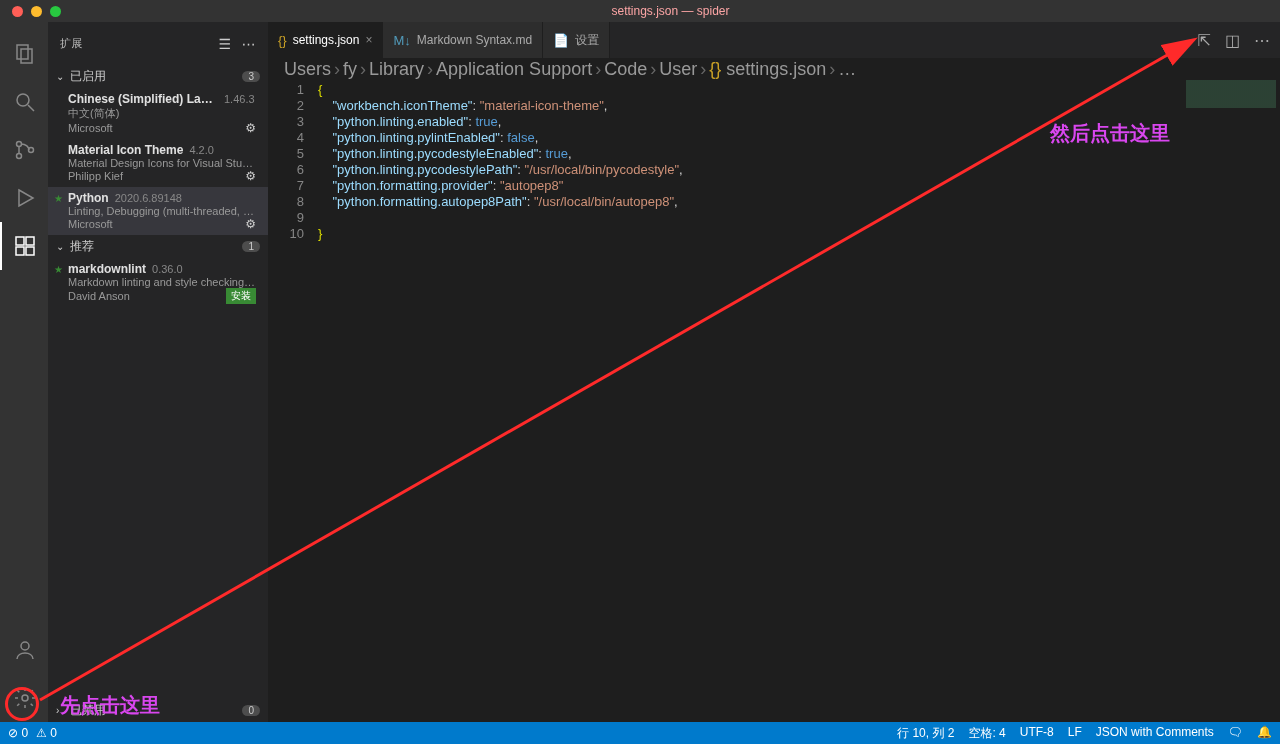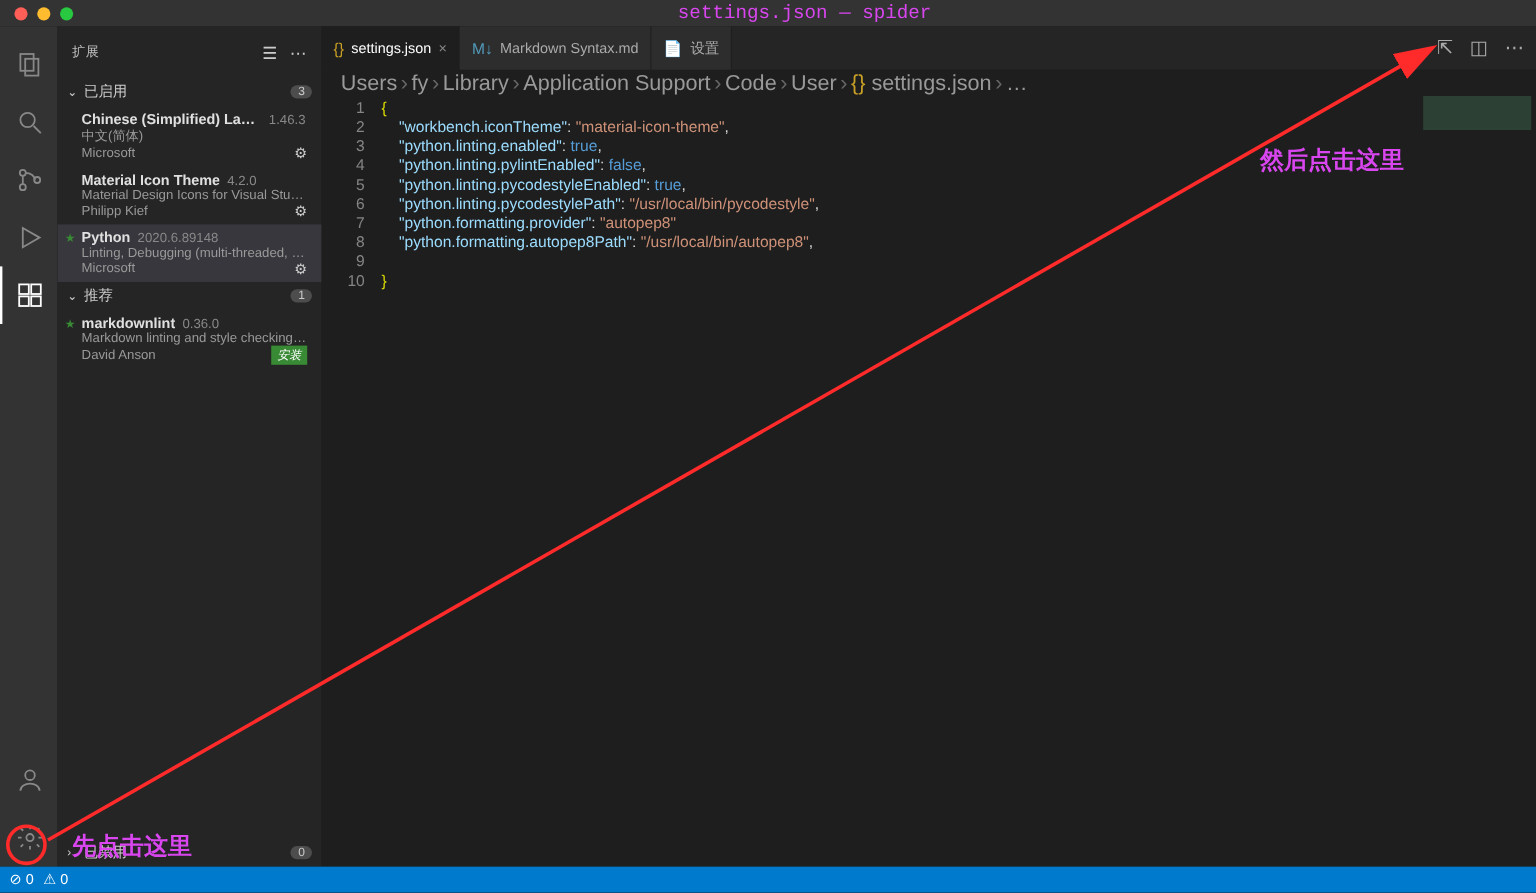--- a/index.html
+++ b/index.html
@@ -3,21 +3,21 @@
 <meta charset="utf-8">
 <style>
 * { margin: 0; padding: 0; box-sizing: border-box; font-family: -apple-system, "Segoe UI", sans-serif; }
 body { width: 1280px; height: 744px; background: #1e1e1e; color: #ccc; overflow: hidden; position: relative; }
 
 
 .titlebar { height: 22px; background: #333; display: flex; align-items: center; }
 .traffic { display: flex; gap: 8px; padding-left: 12px; }
 .dot { width: 11px; height: 11px; border-radius: 50%; }
 .dot-red { background:#ff5f57; } .dot-yellow { background:#febc2e; } .dot-green { background:#28c840; }
-.title { flex:1; text-align:center; font-size:16px; color:#d946ef;font-family:Liberation Mono, monospace; }
+.title { flex:1; text-align:center; font-size:12px; color:#fca5a5; }
 
 
 .main { display:flex; height: calc(100% - 22px - 22px); }
 
 
 .activitybar { width:48px; background:#333; display:flex; flex-direction:column; align-items:center; padding-top:8px; }
 .act-icon { width:48px; height:48px; display:flex; align-items:center; justify-content:center; color:#888; cursor:pointer; border-left:2px solid transparent; }
 .act-icon.active { color:#fff; border-left:2px solid #fff; }
 .act-spacer { flex:1; }
 
@@ -33,21 +33,21 @@
 .sb-section .sec-title { flex:1; }
 .sb-badge { background:#4d4d4d; color:#ccc; border-radius:10px; font-size:10px; padding:0 6px; min-width:16px; text-align:center; }
 .ext-item { padding:4px 12px 4px 20px; font-size:12px; cursor:pointer; position:relative; }
 .ext-item.hl { background:#37373d; }
 .ext-name { color:#e0e0e0; display:flex; align-items:baseline; gap:6px; }
 .ext-name b { font-weight:600; overflow:hidden; text-overflow:ellipsis; white-space:nowrap; max-width:150px; }
 .ext-ver { color:#888; font-size:11px; }
 .ext-desc { color:#999; font-size:11px; overflow:hidden; text-overflow:ellipsis; white-space:nowrap; }
 .ext-pub { color:#999; font-size:11px; display:flex; align-items:center; }
 .ext-gear { margin-left:auto; color:#ccc; font-size:12px; }
-.ext-install { background:#388a34; color:#fff; font-size:10px; padding:1px 5px; margin-left:auto;font-style:italic; }
+.ext-install { background:#388a34; color:#fff; font-size:10px; padding:1px 5px; margin-left:auto; }
 .ext-star { position:absolute; left:6px; top:6px; color:#388a34; font-size:10px; }
 
 
 .editor-area { flex:1; background:#1e1e1e; display:flex; flex-direction:column; position:relative; }
 .tabs { height:36px; background:#252526; display:flex; align-items:stretch; }
 .tab { display:flex; align-items:center; padding:0 10px; background:#2d2d2d; color:#aaa; font-size:12px; gap:6px; cursor:pointer; border-right:1px solid #1e1e1e; }
 .tab.active { background:#1e1e1e; color:#fff; }
 .tab-icon { font-size:13px; }
 .tab-close { color:#888; font-size:12px; }
 .tab-actions { margin-left:auto; display:flex; gap:14px; padding:0 10px; align-items:center; color:#aaa; }
@@ -254,20 +254,29 @@
     </div>
     <div class="minimap"></div>
   </div>
 </div>
 
 <div class="statusbar">
   <div id="sb-left" style="display:flex;gap:8px">
       <span class="sb-item">⊘ 0</span>
       <span class="sb-item">⚠ 0</span>
     </div>
+  <div class="sb-right" id="sb-right">
+      <span class="sb-item">行 10, 列 2</span>
+      <span class="sb-item">空格: 4</span>
+      <span class="sb-item">UTF-8</span>
+      <span class="sb-item">LF</span>
+      <span class="sb-item">JSON with Comments</span>
+      <span class="sb-item">🗨</span>
+      <span class="sb-item">🔔</span>
+    </div>
 </div>
 
 <div class="circle" style="left:5px; top:687px;"></div>
 <div class="anno-red" style="left:60px; top:692px;">先点击这里</div>
 <div class="anno-red" style="left:1050px; top:120px;">然后点击这里</div>
 <svg class="arrow-svg" width="1280" height="744">
   <defs>
       <marker id="ah" markerWidth="12" markerHeight="12" refX="9" refY="4" orient="auto">
         <polygon points="0 0, 12 4, 0 8" fill="#ff2a2a"></polygon>
       </marker>

